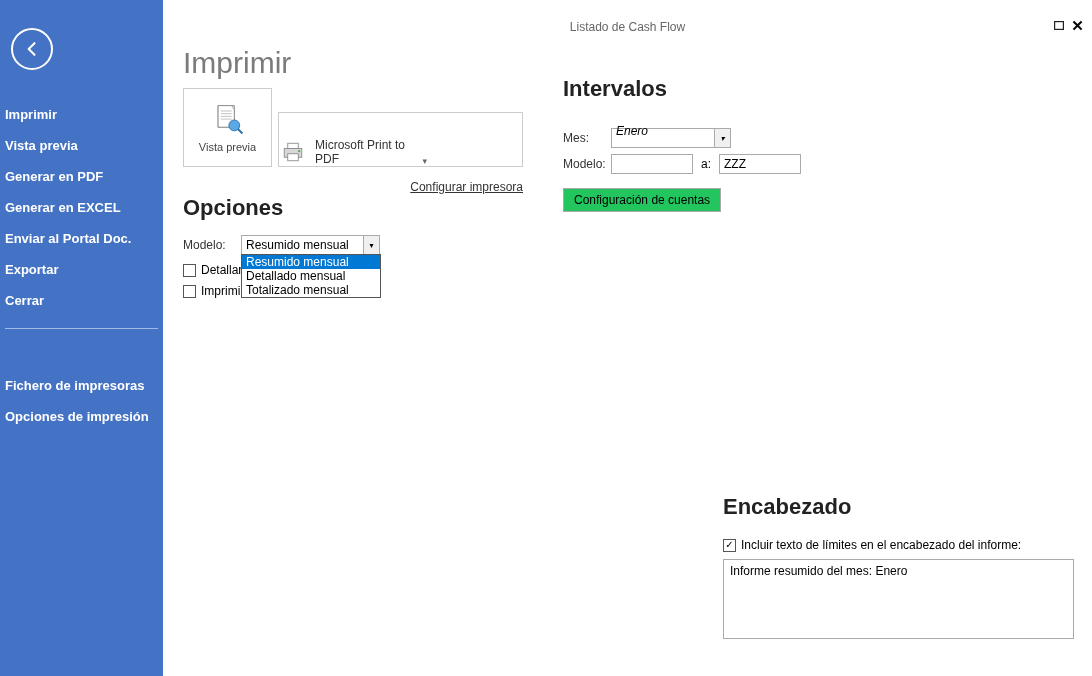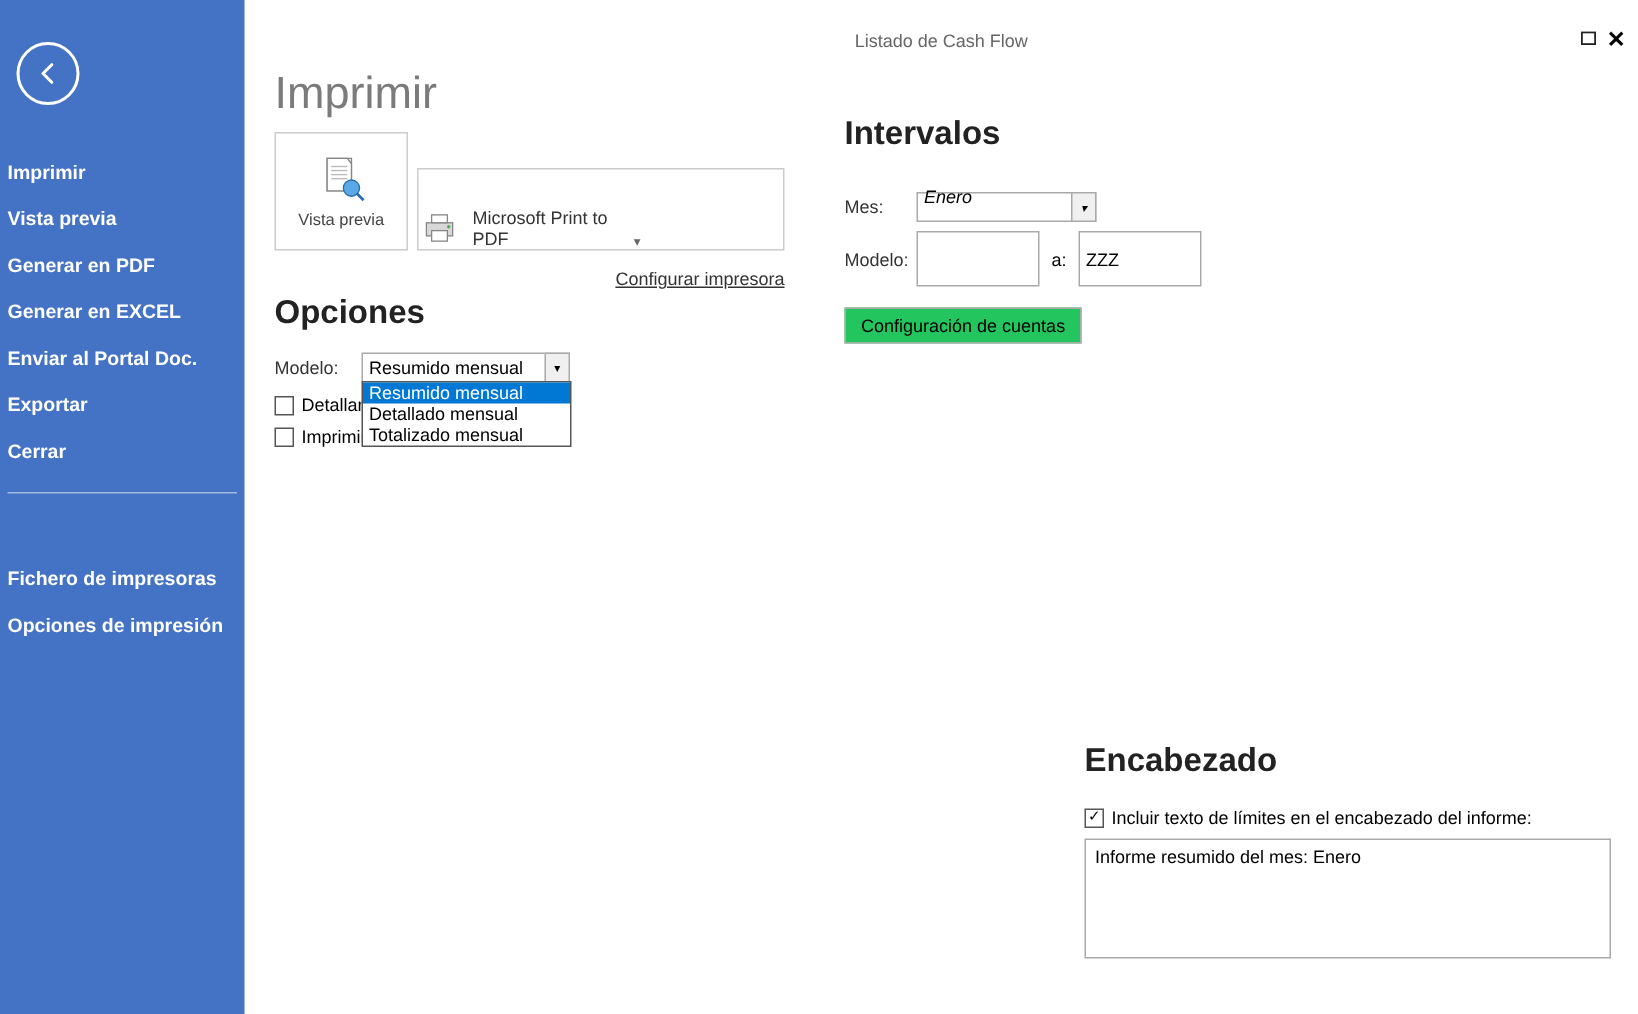--- a/index.html
+++ b/index.html
@@ -54,21 +54,21 @@
     .checkbox { width: 13px; height: 13px; border: 1px solid #555; display: flex; align-items: center; justify-content: center; font-size: 10px; cursor: pointer; }
     .checkbox.checked::after { content: "✓"; line-height: 1; }
     
     .intervals { margin-top: 30px; }
     .intervals h2 { margin-bottom: 26px; }
     .intv-row { display: flex; align-items: center; gap: 4px; font-size: 12px; margin-bottom: 6px; }
     .intv-row label { width: 44px; color: #333; }
     .intv-row .mid-label { margin: 0 4px; }
     .select { height: 20px; border: 1px solid #aaa; font-size: 12px; padding: 0 18px 15px 4px; position: relative; display: flex; align-items: center; cursor: pointer; font-style: italic; }
     .select.month { width: 120px; }
-    .input { height: 37px; border: 1px solid #aaa; font-size: 12px; padding: 0 4px; }
+    .input { height: 20px; border: 1px solid #aaa; font-size: 12px; padding: 0 4px; }
     .input.estado { width: 82px; }
     
     .btn { height: 24px; border: 1px solid #aaa; background: #22c55e; font-size: 12px; padding: 0 10px; cursor: pointer; margin-top: 8px; }
     
     .header-section { position: absolute; left: 560px; right: 18px; top: 494px; }
     .header-section h2 { margin-bottom: 18px; }
     .textarea { width: 100%; height: 80px; border: 1px solid #aaa; font-size: 12px; padding: 4px 6px; resize: none; }
   </style>
 </head>
 <body>

